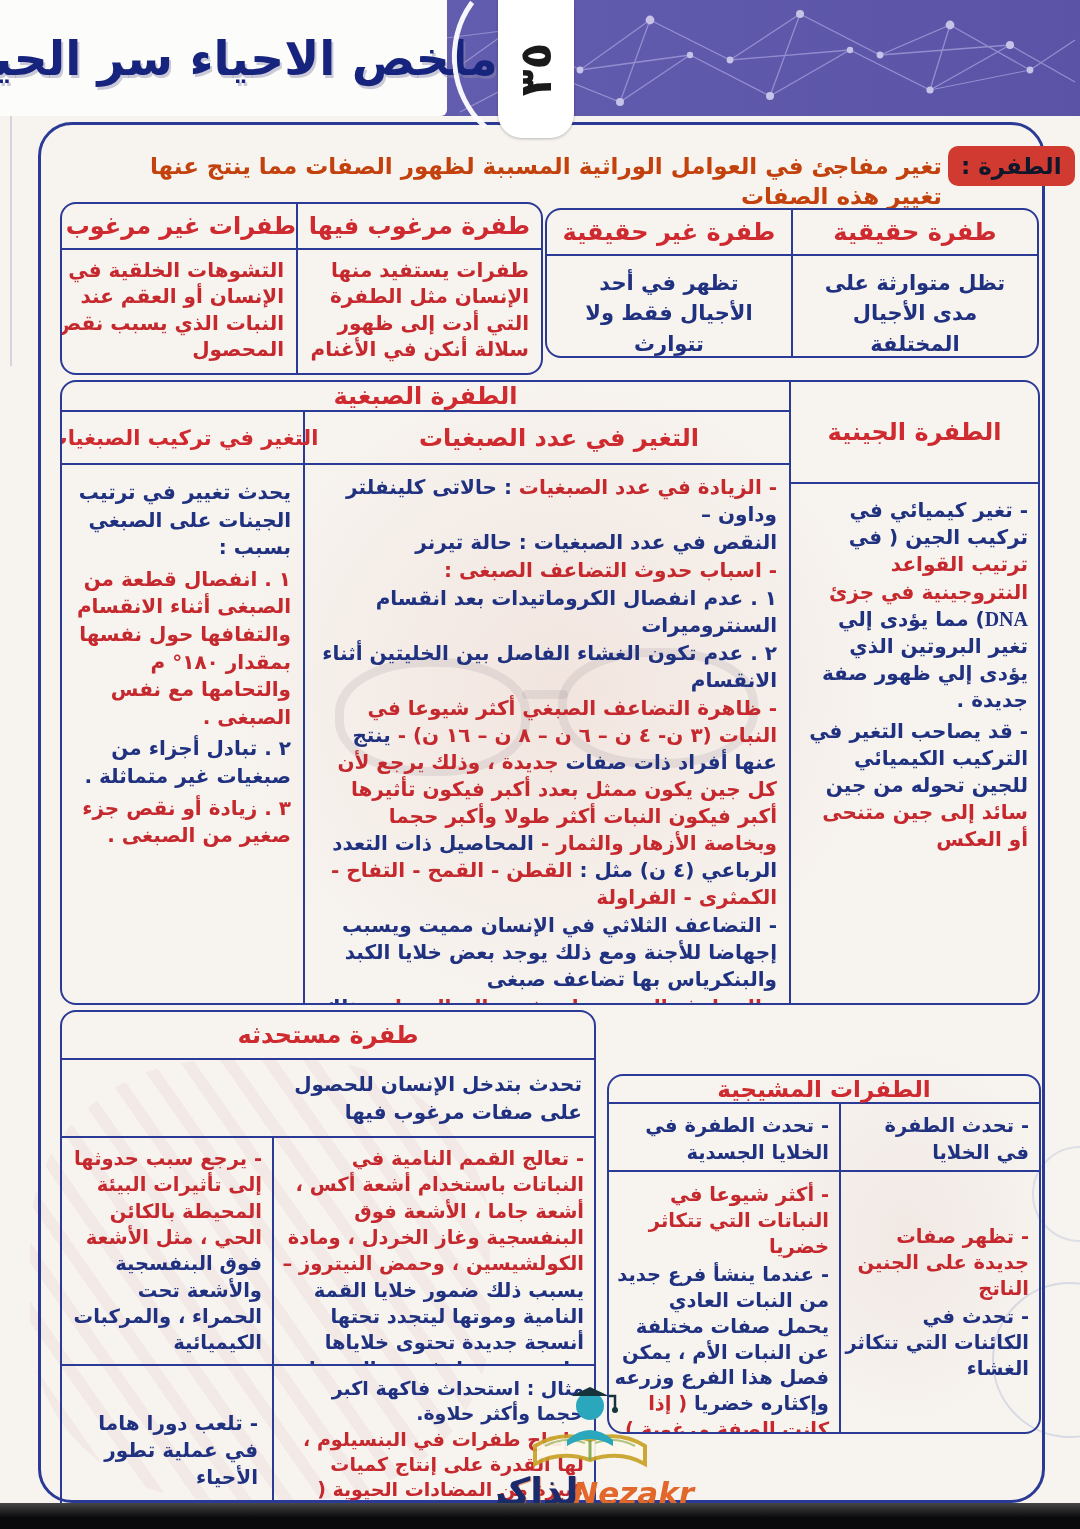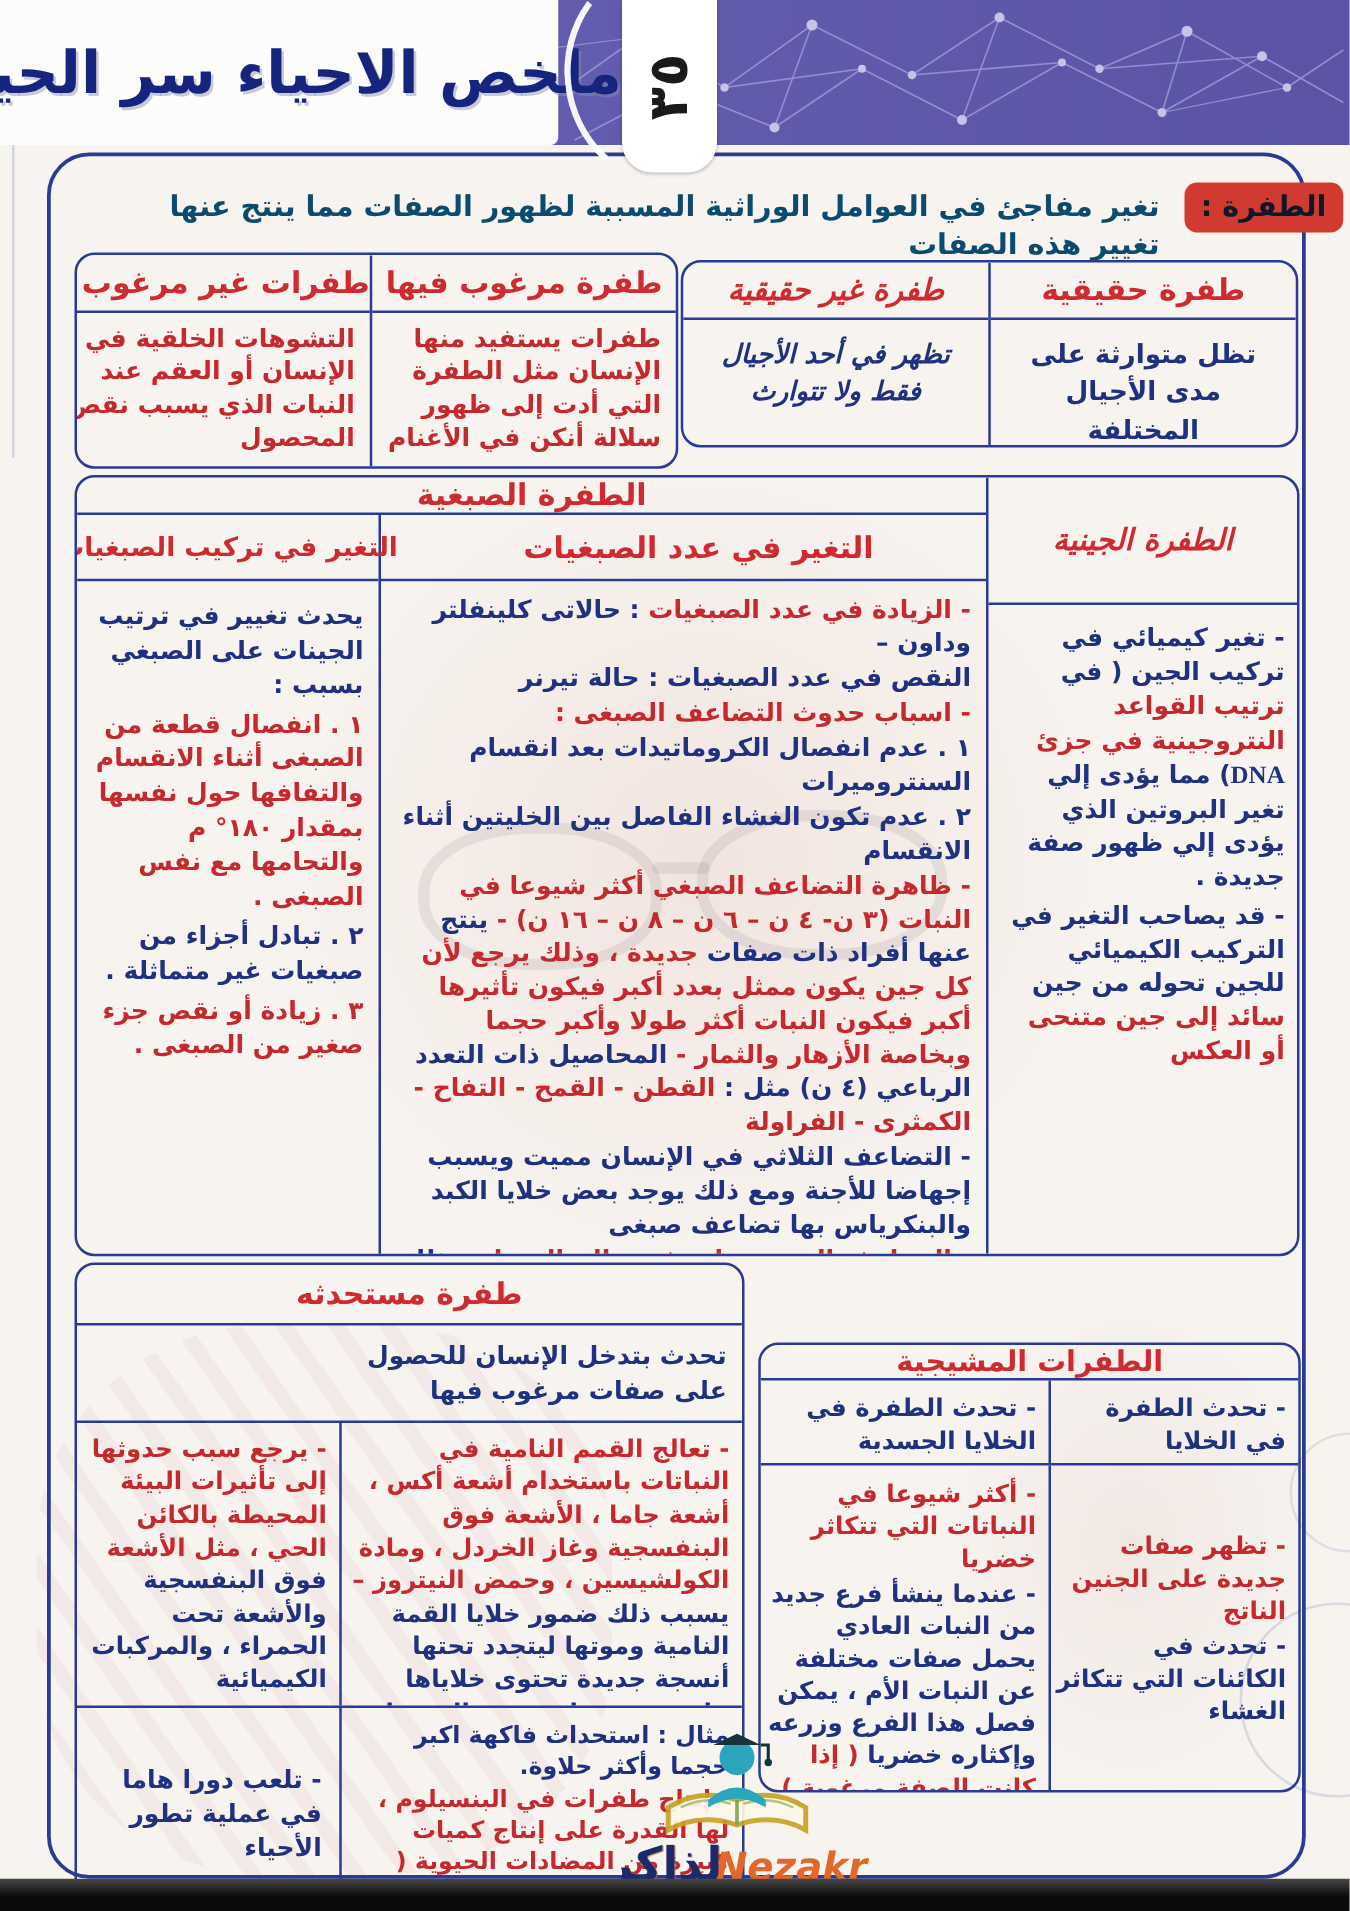--- a/index.html
+++ b/index.html
@@ -43,55 +43,55 @@
     box-shadow:0 1px 3px rgba(0,0,0,.25); }
   .pagenum { font-size:44px; font-weight:bold; color:#1a1a1a; transform:rotate(-90deg); }
 
   
   .mainbox { position:absolute; left:38px; top:122px; width:1007px; height:1381px; z-index:1;
     border:3.5px solid #2b3a95; border-radius:34px; }
 
   
   .defpill { position:absolute; left:948px; top:146px; z-index:3; background:#d03a30; color:#0f172a;
     font-weight:bold; font-size:23px; padding:7px 13px; border-radius:10px; }
-  .deftext { position:absolute; left:116px; top:152px; width:812px; z-index:3; color:#0c4a6e;
+  .deftext { position:absolute; left:130px; top:152px; width:812px; z-index:3; color:#c2410c;
     font-weight:bold; font-size:23px; text-align:right; line-height:1.3; }
 
   
   .tbl { position:absolute; z-index:3; border:2.5px solid #2b3a95; border-radius:16px; overflow:hidden;
     display:flex; direction:rtl; background:rgba(255,255,255,0.0); }
   .th { display:flex; align-items:center; justify-content:center; color:#ce2a2f; font-weight:bold;
     font-size:24px; white-space:nowrap; }
   .td { font-weight:bold; text-align:right; overflow:hidden; }
   .para { margin:2px 0; line-height:1.36; }
   .sg.b { color:#203180; }
   .sg.r { color:#c5282d; }
   .sg.d { color:#203180; font-family:"Liberation Serif", serif; direction:ltr; unicode-bidi:embed; }
 
   
   .t-true { left:545px; top:208px; width:494px; height:150px; }
   .t-true .col { flex:1; display:flex; flex-direction:column; }
-  .t-true .col:nth-child(2) { border-right:2.5px solid #2b3a95;font-style:italic; }
+  .t-true .col:nth-child(2) { border-right:2.5px solid #2b3a95; }
   .t-true .th { height:46px; border-bottom:2.5px solid #2b3a95; }
   .t-true .td { flex:1; font-size:21px; padding:10px 16px; text-align:center; }
   .t-true .td .para { line-height:1.45; }
 
   
   .t-des { left:60px; top:202px; width:483px; height:173px; }
   .t-des .col { display:flex; flex-direction:column; }
   .t-des .col.c1 { width:243px; flex:none; }
   .t-des .col.c2 { flex:1; border-right:2.5px solid #2b3a95; }
   .t-des .th { height:46px; border-bottom:2.5px solid #2b3a95; }
   .t-des .td { flex:1; font-size:20px; padding:5px 12px; }
   .t-des .td .para { line-height:1.32; }
 
   
   .t-big { left:60px; top:380px; width:980px; height:625px; }
   .gen-col { width:247px; flex:none; display:flex; flex-direction:column; }
-  .gen-col .th { height:102px; border-bottom:2.5px solid #2b3a95;font-style:italic; }
+  .gen-col .th { height:102px; border-bottom:2.5px solid #2b3a95; }
   .gen-col .td { flex:1; font-size:20px; padding:10px 10px 6px 6px; }
   .gen-col .para { margin:3px 0; }
   .chrom-part { flex:1; display:flex; flex-direction:column; border-right:2.5px solid #2b3a95; }
   .chrom-part > .th { height:46px; border-bottom:2.5px solid #2b3a95; }
   .subrow { flex:1; display:flex; direction:rtl; }
   .num-col { flex:1; display:flex; flex-direction:column; }
   .num-col .th { height:53px; border-bottom:2.5px solid #2b3a95;padding-left:24px; }
   .num-col .td { flex:1; font-size:20px; padding:8px 12px 4px 8px; }
   .num-col .para { margin:1px 0; line-height:1.35; }
   .struct-col { width:243px; flex:none; display:flex; flex-direction:column; border-right:2.5px solid #2b3a95; }

